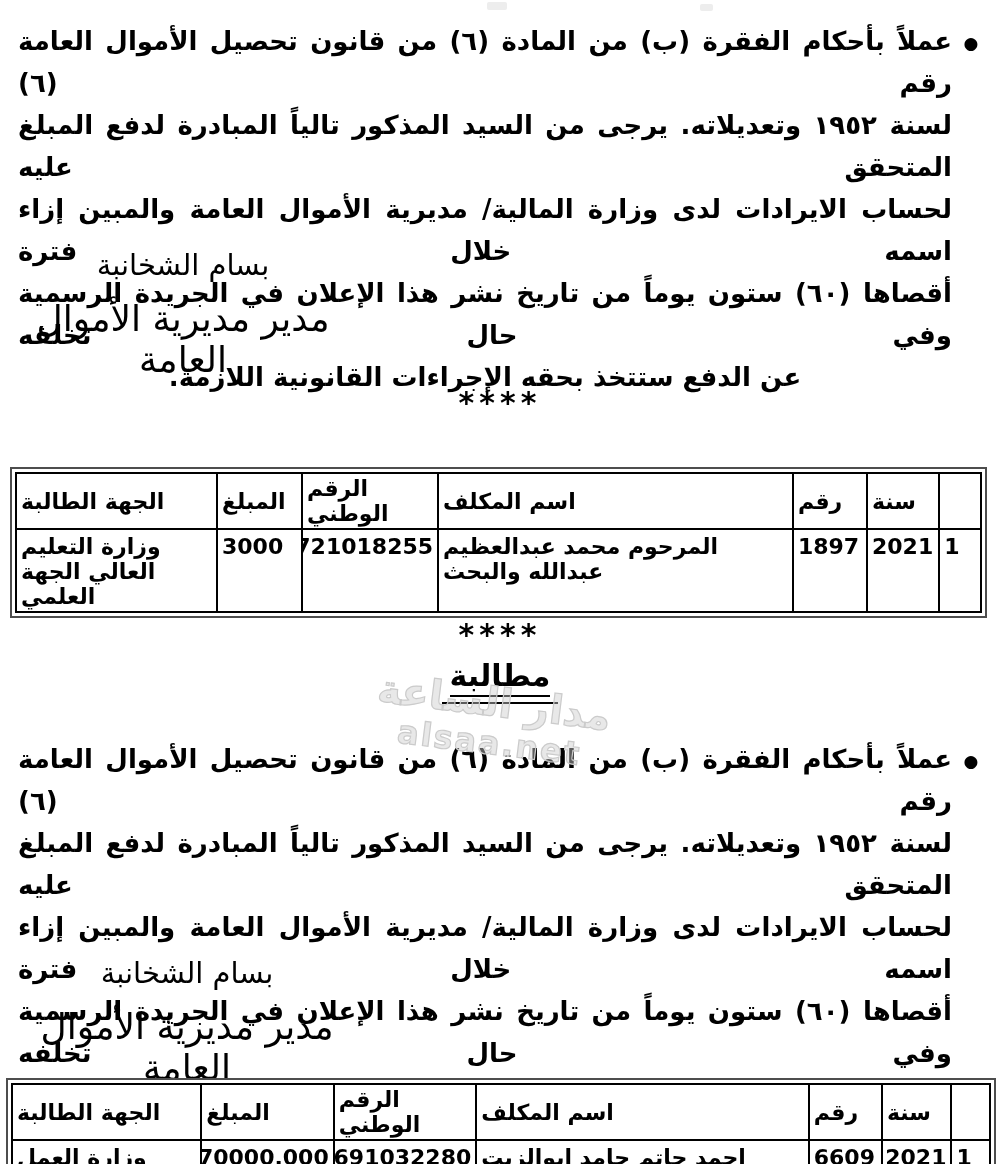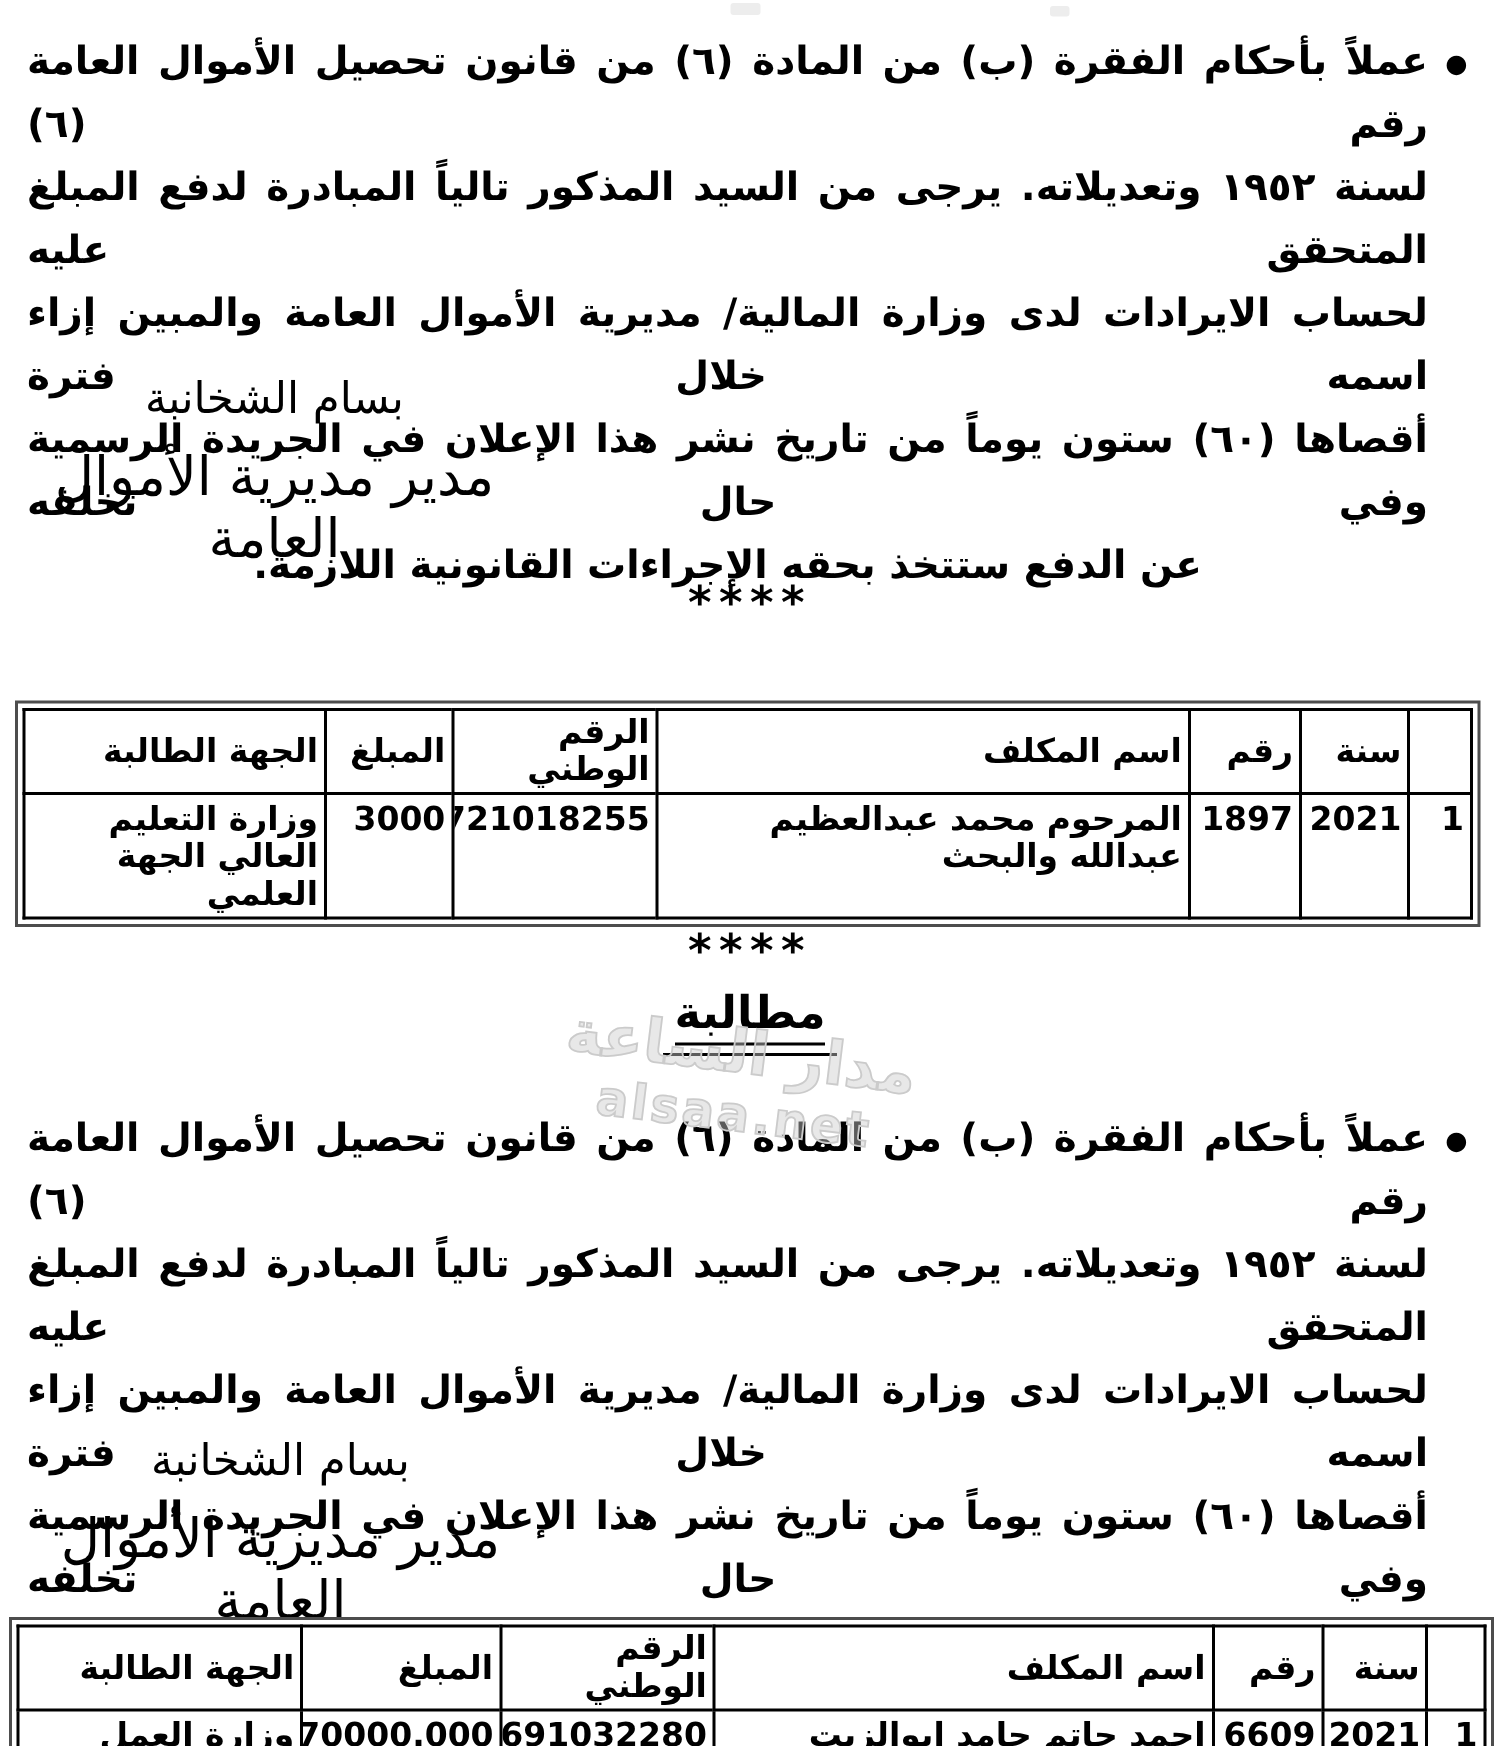--- a/index.html
+++ b/index.html
@@ -68,21 +68,21 @@
   }
   .wm-line1{font-size:40px;line-height:44px;}
   .wm-line2{font-size:32px;line-height:38px;letter-spacing:2px;direction:ltr;}
 
   
   .tblwrap{position:absolute;border:2px solid #4d4d4d;padding:3px;background:#fff;}
   .tblwrap-1{top:467px;left:10px;width:967px;}
   .tblwrap-2{top:1078px;left:6px;width:980px;}
   table.claims{width:100%;border-collapse:collapse;direction:rtl;table-layout:fixed;}
   table.claims th,table.claims td{
-    border:2px solid #000;text-align:right;font-weight:bold;
+    border:2px solid #000;text-align:left;font-weight:bold;
     overflow:hidden;padding:2px 4px;
   }
   table.claims th{font-size:22px;height:34px;vertical-align:middle;}
   table.claims td{font-size:22px;vertical-align:top;padding-top:4px;}
   .tblwrap-1 td{height:54px;}
   .tblwrap-2 td{height:30px;}
   
   .t1-c0{width:3.6%;} .t1-c1{width:7%;} .t1-c2{width:7.2%;}
   .t1-c3{width:38.4%;} .t1-c4{width:14.1%;} .t1-c5{width:8.4%;} .t1-c6{width:21.3%;}
   

